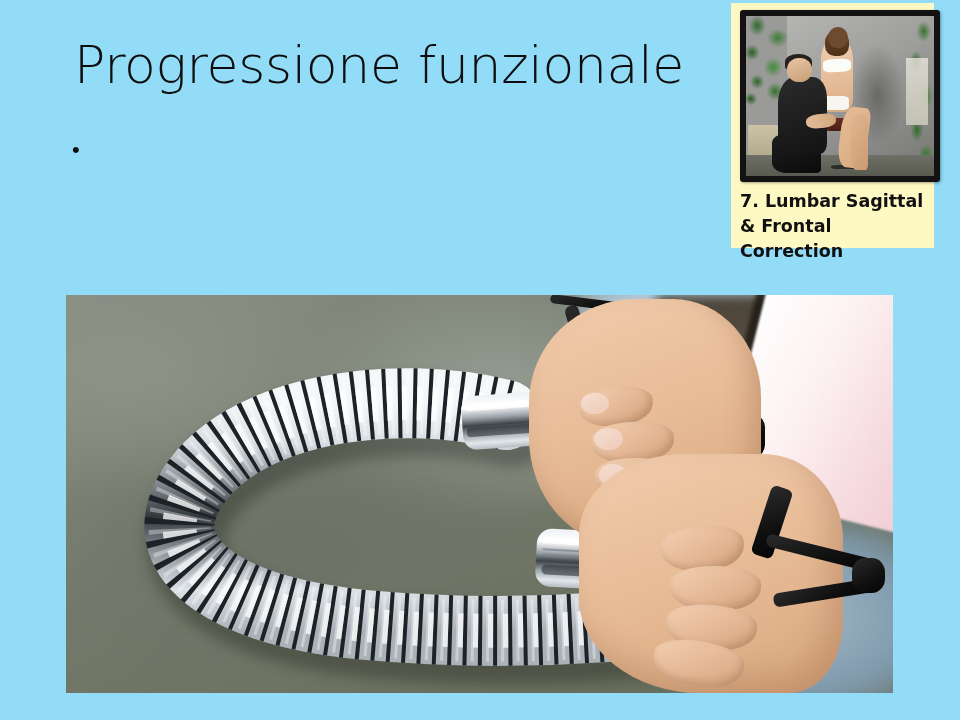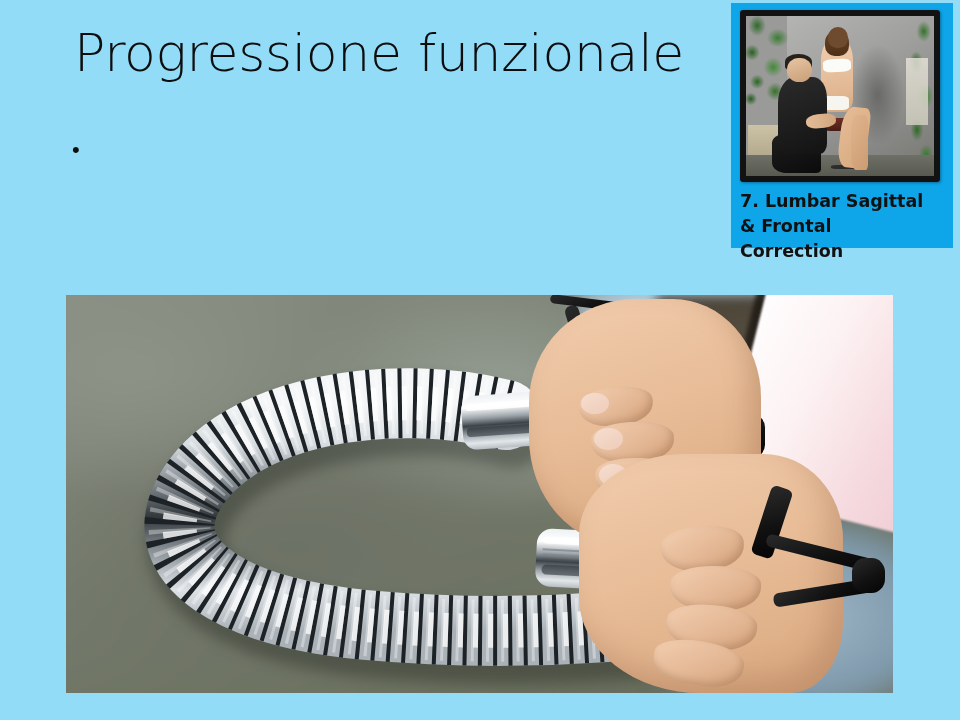--- a/index.html
+++ b/index.html
@@ -17,21 +17,21 @@
     width: 960px;
     height: 720px;
     background: #92dcf8;
     overflow: hidden;
   }
 
   
   #slide-title {
     position: absolute;
     left: 74px;
-    top: 24px;
+    top: 36px;
     font-family: "DejaVu Sans", sans-serif;
     font-size: 52px;
     font-weight: 300;
     letter-spacing: -0.3px;
     color: #0d0d0d;
     line-height: 1.12;
     white-space: nowrap;
   }
 
   
@@ -56,23 +56,23 @@
     line-height: 1;
     position: relative;
     top: -3px;
   }
 
   
   #figure-card {
     position: absolute;
     left: 731px;
     top: 3px;
-    width: 222px;
+    width: 203px;
     height: 245px;
-    background: #0ea5e9;
+    background: #fef9c3;
   }
   #figure-photo-frame {
     position: absolute;
     left: 9px;
     top: 7px;
     width: 200px;
     height: 172px;
     border: 6px solid #121212;
     border-radius: 3px;
     overflow: hidden;

